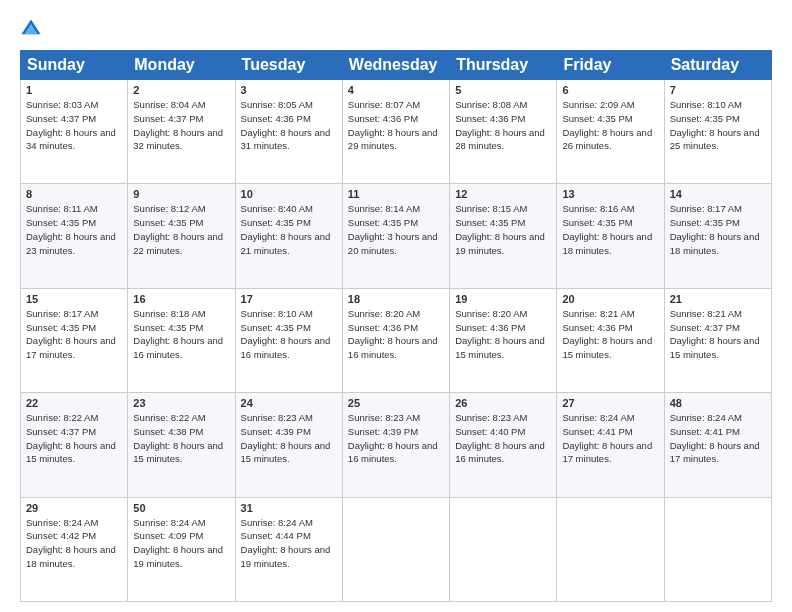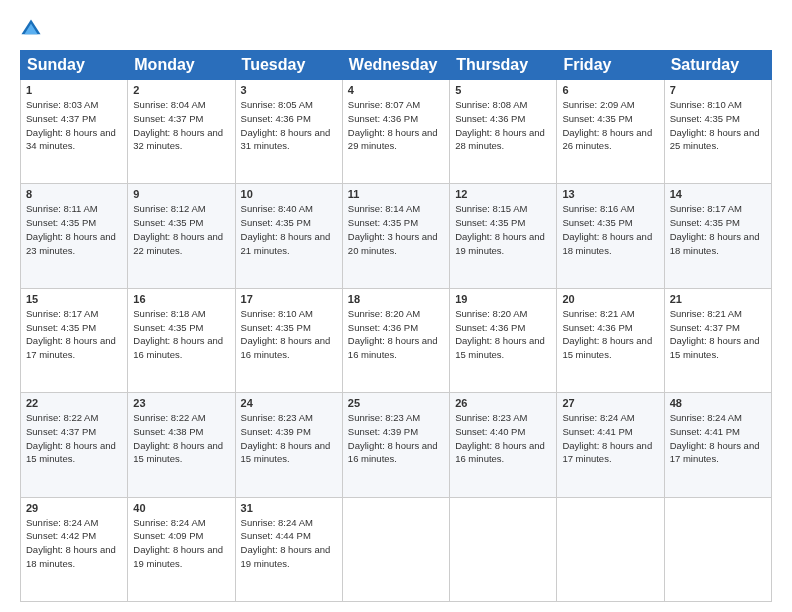--- a/index.html
+++ b/index.html
@@ -247,21 +247,21 @@
             <span class="day-number">48</span>
             <div class="day-info"><span>Sunrise: 8:24 AM</span><br><span>Sunset: 4:41 PM</span><br><span>Daylight: 8 hours and 17 minutes.</span></div>
           </td>
         </tr>
         <tr>
           <td>
             <span class="day-number">29</span>
             <div class="day-info"><span>Sunrise: 8:24 AM</span><br><span>Sunset: 4:42 PM</span><br><span>Daylight: 8 hours and 18 minutes.</span></div>
           </td>
           <td>
-            <span class="day-number">40</span>
+            <span class="day-number">50</span>
             <div class="day-info"><span>Sunrise: 8:24 AM</span><br><span>Sunset: 4:09 PM</span><br><span>Daylight: 8 hours and 19 minutes.</span></div>
           </td>
           <td>
             <span class="day-number">31</span>
             <div class="day-info"><span>Sunrise: 8:24 AM</span><br><span>Sunset: 4:44 PM</span><br><span>Daylight: 8 hours and 19 minutes.</span></div>
           </td>
           <td class="empty-cell"></td>
           <td class="empty-cell"></td>
           <td class="empty-cell"></td>
           <td class="empty-cell"></td>

